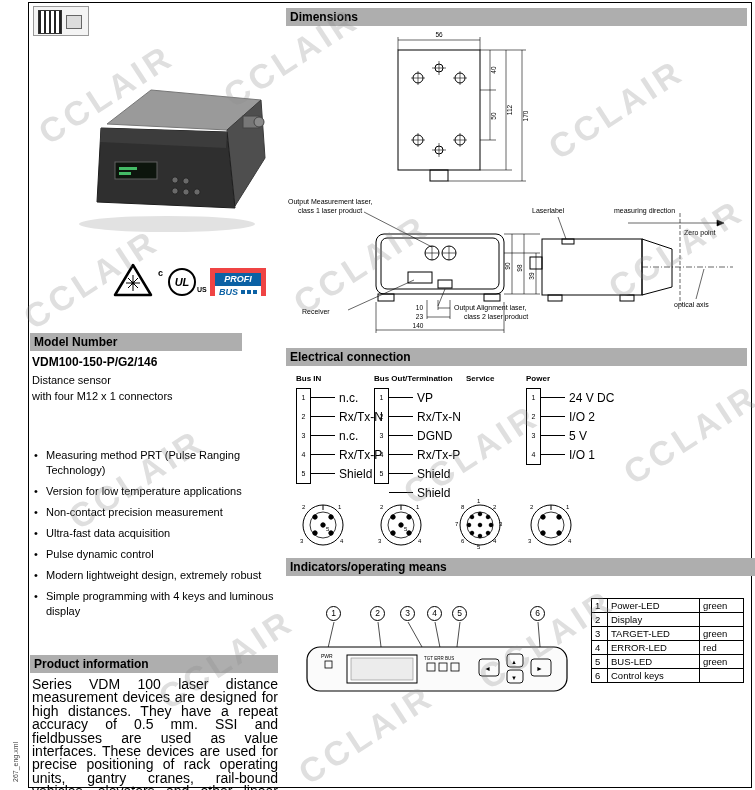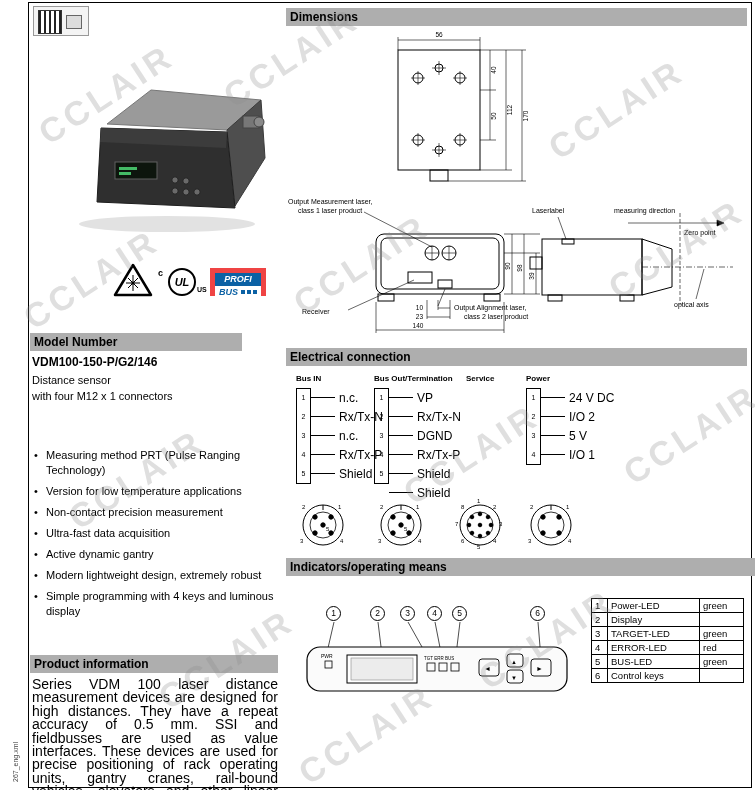--- a/index.html
+++ b/index.html
@@ -137,21 +137,21 @@
   <div class="hdr" style="left:30px;top:333px;width:212px">Model Number</div>
   <div class="txt" style="left:32px;top:355px;font-size:12px;font-weight:bold">VDM100-150-P/G2/146</div>
   <div class="txt" style="left:32px;top:374px;font-size:11px">Distance sensor</div>
   <div class="txt" style="left:32px;top:390px;font-size:11px">with four M12 x 1 connectors</div>
 
   <ul class="bullets">
     <li>Measuring method PRT (Pulse Ranging Technology)</li>
     <li>Version for low temperature applications</li>
     <li>Non-contact precision measurement</li>
     <li>Ultra-fast data acquisition</li>
-    <li>Active dynamic gantry</li>
+    <li>Pulse dynamic control</li>
     <li>Modern lightweight design, extremely robust</li>
     <li>Simple programming with 4 keys and luminous display</li>
   </ul>
 
   <div class="hdr" style="left:30px;top:655px;width:248px">Product information</div>
   <div class="txt para" style="left:32px;top:678px;width:246px">Series VDM 100 laser distance measurement devices are designed for high distances. They have a repeat accuracy of 0.5 mm. SSI and fieldbusses are used as value interfaces. These devices are used for precise positioning of rack operating units, gantry cranes, rail-bound vehicles, elevators and other linear movable units.</div>
 
   <div class="hdr" style="left:286px;top:8px;width:461px">Dimensions</div>
 
   <div class="dwg" style="left:368px;top:28px">

